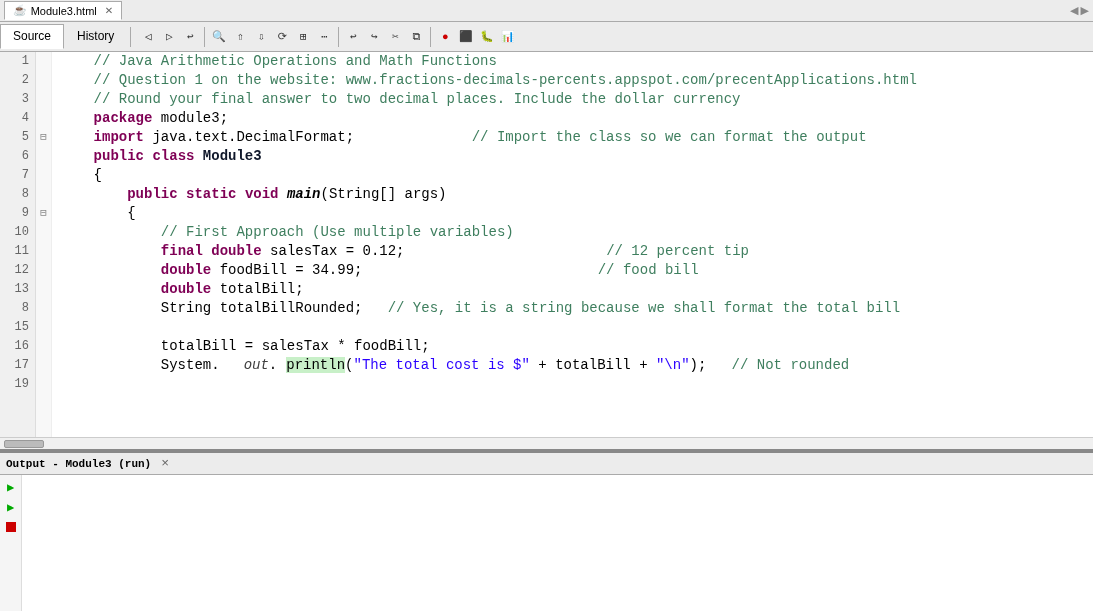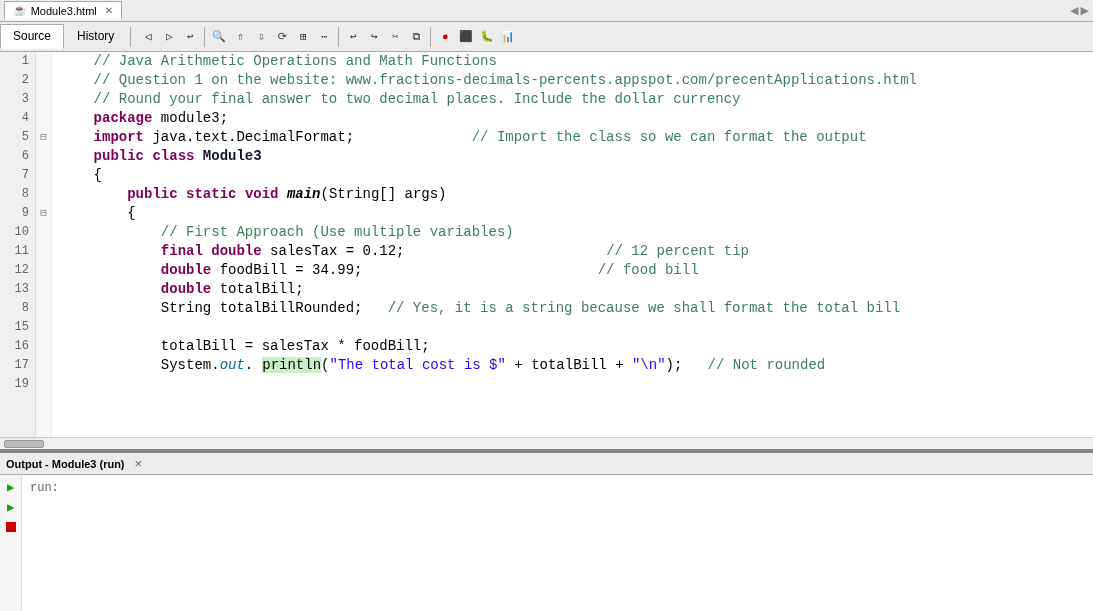--- a/index.html
+++ b/index.html
@@ -147,21 +147,21 @@
       overflow-x: auto;
       white-space: pre;
     }
 
     
     .c-comment { color: #3f7f5f; }
     .c-keyword { color: #7f0055; font-weight: bold; }
     .c-string { color: #2a00ff; }
     .c-italic-bold { font-style: italic; font-weight: bold; }
     .c-class { color: #0f172a; font-weight: bold; }
-    .c-dot-method { color: #0369a1; font-style: italic; }
+    .c-dot-method { color: #404040; font-style: italic; margin-left: 24px; }
     .c-highlight { background: #c8f0c8; margin-left: 9px; }
 
     
     .h-scrollbar {
       height: 12px;
       background: #f0f0f0;
       border-top: 1px solid #ccc;
       display: flex;
       align-items: center;
     }
@@ -182,21 +182,21 @@
       height: 160px;
       border-top: 2px solid #888;
     }
     .output-title-bar {
       background: #ececec;
       border-bottom: 1px solid #aaa;
       display: flex;
       align-items: center;
       padding: 2px 6px;
       font-size: 11px;
-      font-family: Liberation Sans, sans-serif;
+      font-family: Liberation Mono, monospace;
       height: 22px;
       gap: 6px;
     }
     .output-tab {
       display: flex;
       align-items: center;
       gap: 4px;
       font-weight: bold;
     }
     .output-content {
@@ -357,17 +357,16 @@
         <span class="play-icon">▶</span>
       </div>
       <div class="out-btn">
         <span class="play-icon">▶</span>
       </div>
       <div class="out-btn">
         <span class="stop-icon"></span>
       </div>
     </div>
     <div class="output-text-area" id="output-text">
-        <div class="output-run">run:</div>
         <div class="output-normal">&nbsp;</div>
       </div>
   </div>
 </div>
 
 </body></html>

